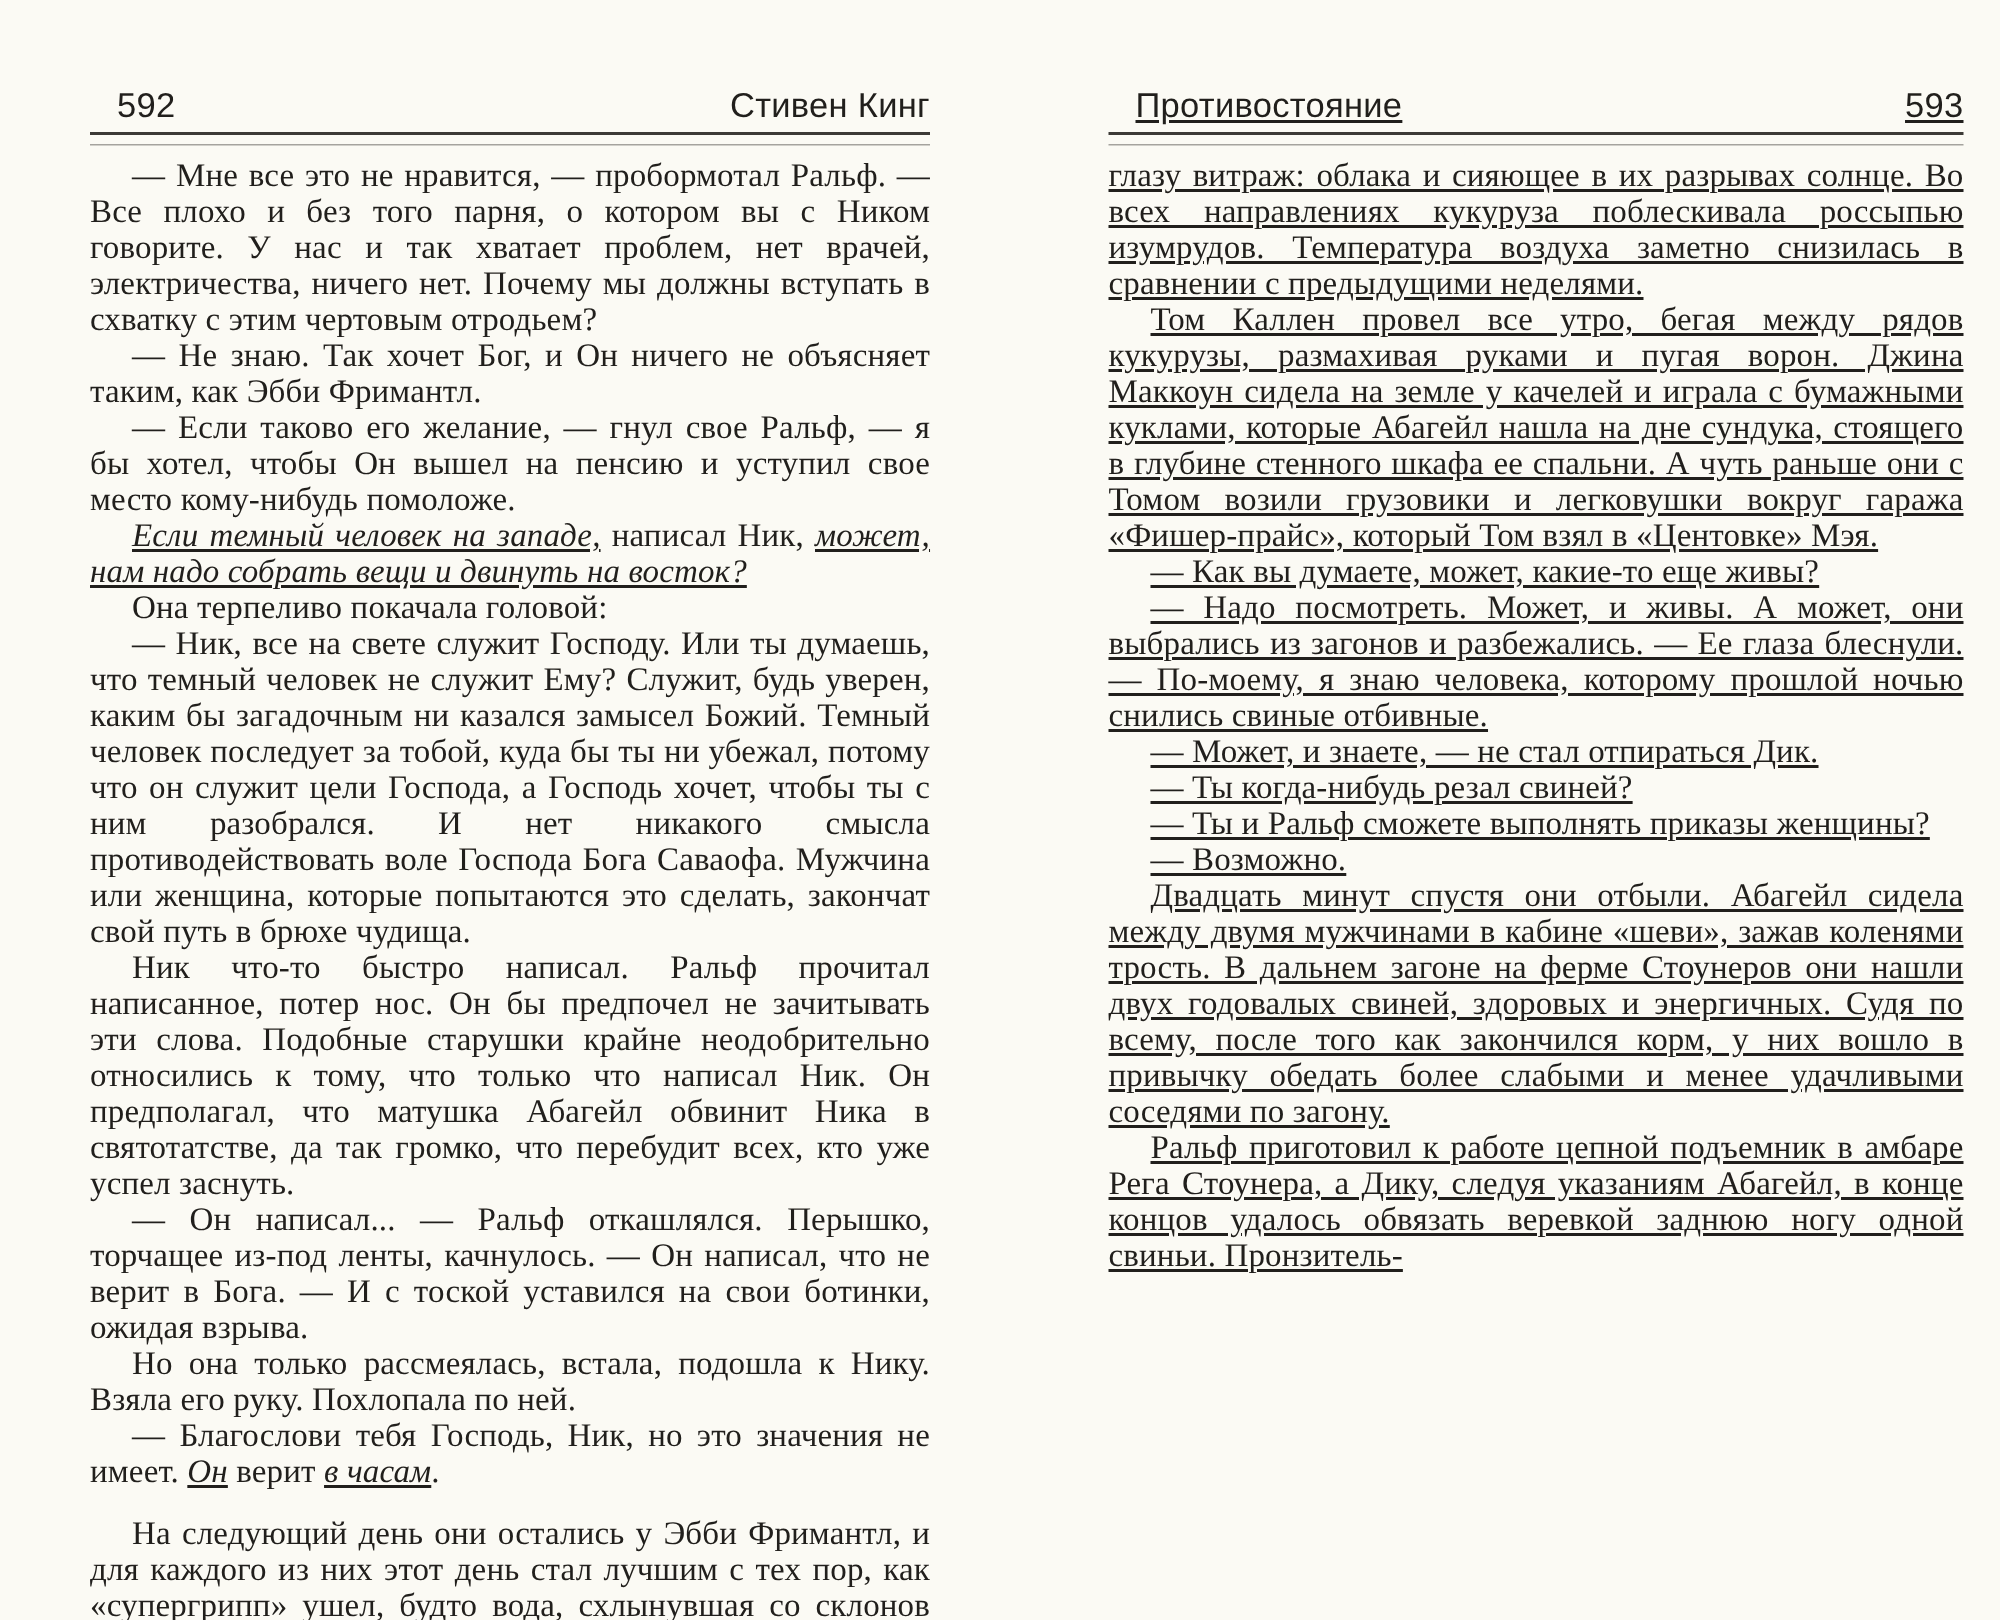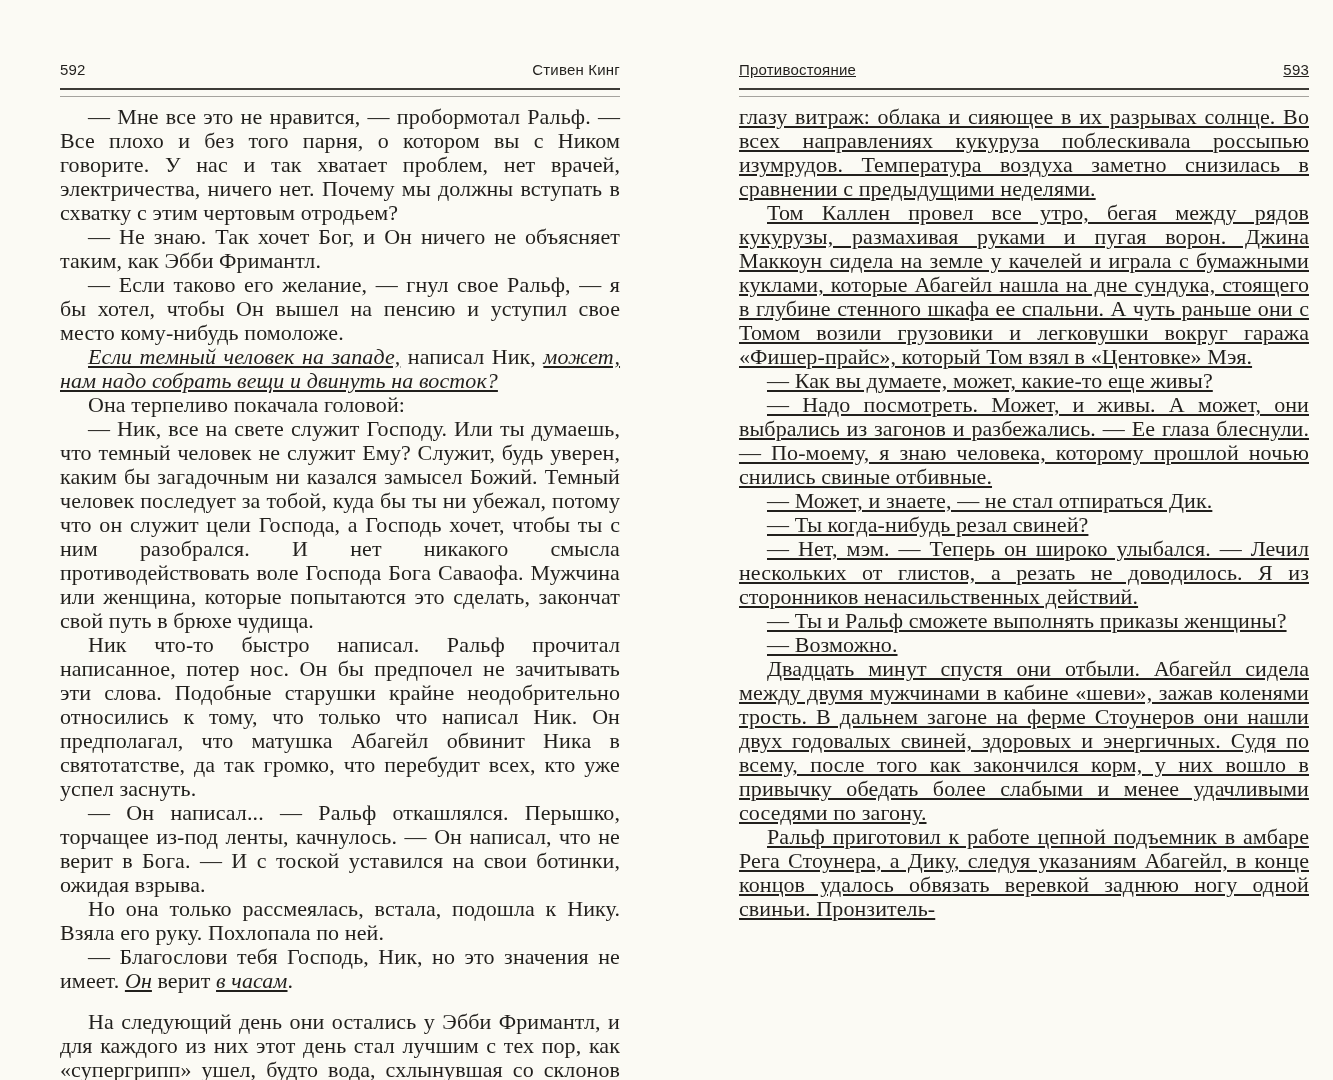--- a/index.html
+++ b/index.html
@@ -23,24 +23,25 @@
     color: var(--ink, #211f1c);
   }
   .page-left  { left: 60px;  width: 560px; }
   .page-right { left: 739px; width: 570px; text-decoration: underline; }
 
   .running-header {
     display: flex;
     justify-content: space-between;
     align-items: baseline;
     font-family: "Liberation Sans", "DejaVu Sans", sans-serif;
-    font-size: 15px;
+    font-size: 23px;
     line-height: 28px;
     letter-spacing: 0.2px;
     color: var(--ink, #211f1c);
+    margin-left: 18px;
   }
   .header-rule {
     margin-top: 4px;
     height: 6px;
     border-top: 2px solid var(--rule, #3c3a36);
     border-bottom: 1px solid rgba(60,58,54,0.45);
   }
   .body-text {
     margin-top: 8px;
     font-family: "Liberation Serif", "DejaVu Serif", serif;
@@ -91,21 +92,20 @@
       <span>593</span>
     </div>
     <div class="header-rule"></div>
     <div class="body-text">
         <p class="no-indent"><span>глазу витраж: облака и сияющее в их разрывах солнце. Во всех направлениях кукуруза поблескивала россыпью изумрудов. Температура воздуха заметно снизилась в сравнении с предыдущими неделями.</span></p>
         <p><span>Том Каллен провел все утро, бегая между рядов кукурузы, размахивая руками и пугая ворон. Джина Маккоун сидела на земле у качелей и играла с бумажными куклами, которые Абагейл нашла на дне сундука, стоящего в глубине стенного шкафа ее спальни. А чуть раньше они с Томом возили грузовики и легковушки вокруг гаража «Фишер-прайс», который Том взял в «Центовке» Мэя.</span></p>
         <p><span>— Как вы думаете, может, какие-то еще живы?</span></p>
         <p><span>— Надо посмотреть. Может, и живы. А может, они выбрались из загонов и разбежались. — Ее глаза блеснули. — По-моему, я знаю человека, которому прошлой ночью снились свиные отбивные.</span></p>
         <p><span>— Может, и знаете, — не стал отпираться Дик.</span></p>
         <p><span>— Ты когда-нибудь резал свиней?</span></p>
-        <p><span>— Нет, мэм. — Теперь он широко улыбался. — Лечил нескольких от глистов, а резать не доводилось. Я из сторонников ненасильственных действий.</span></p>
         <p><span>— Ты и Ральф сможете выполнять приказы женщины?</span></p>
         <p><span>— Возможно.</span></p>
         <p><span>Двадцать минут спустя они отбыли. Абагейл сидела между двумя мужчинами в кабине «шеви», зажав коленями трость. В дальнем загоне на ферме Стоунеров они нашли двух годовалых свиней, здоровых и энергичных. Судя по всему, после того как закончился корм, у них вошло в привычку обедать более слабыми и менее удачливыми соседями по загону.</span></p>
         <p><span>Ральф приготовил к работе цепной подъемник в амбаре Рега Стоунера, а Дику, следуя указаниям Абагейл, в конце концов удалось обвязать веревкой заднюю ногу одной свиньи. Пронзитель-</span></p>
       </div>
   </div>
 
 </div>
 
 </body></html>

